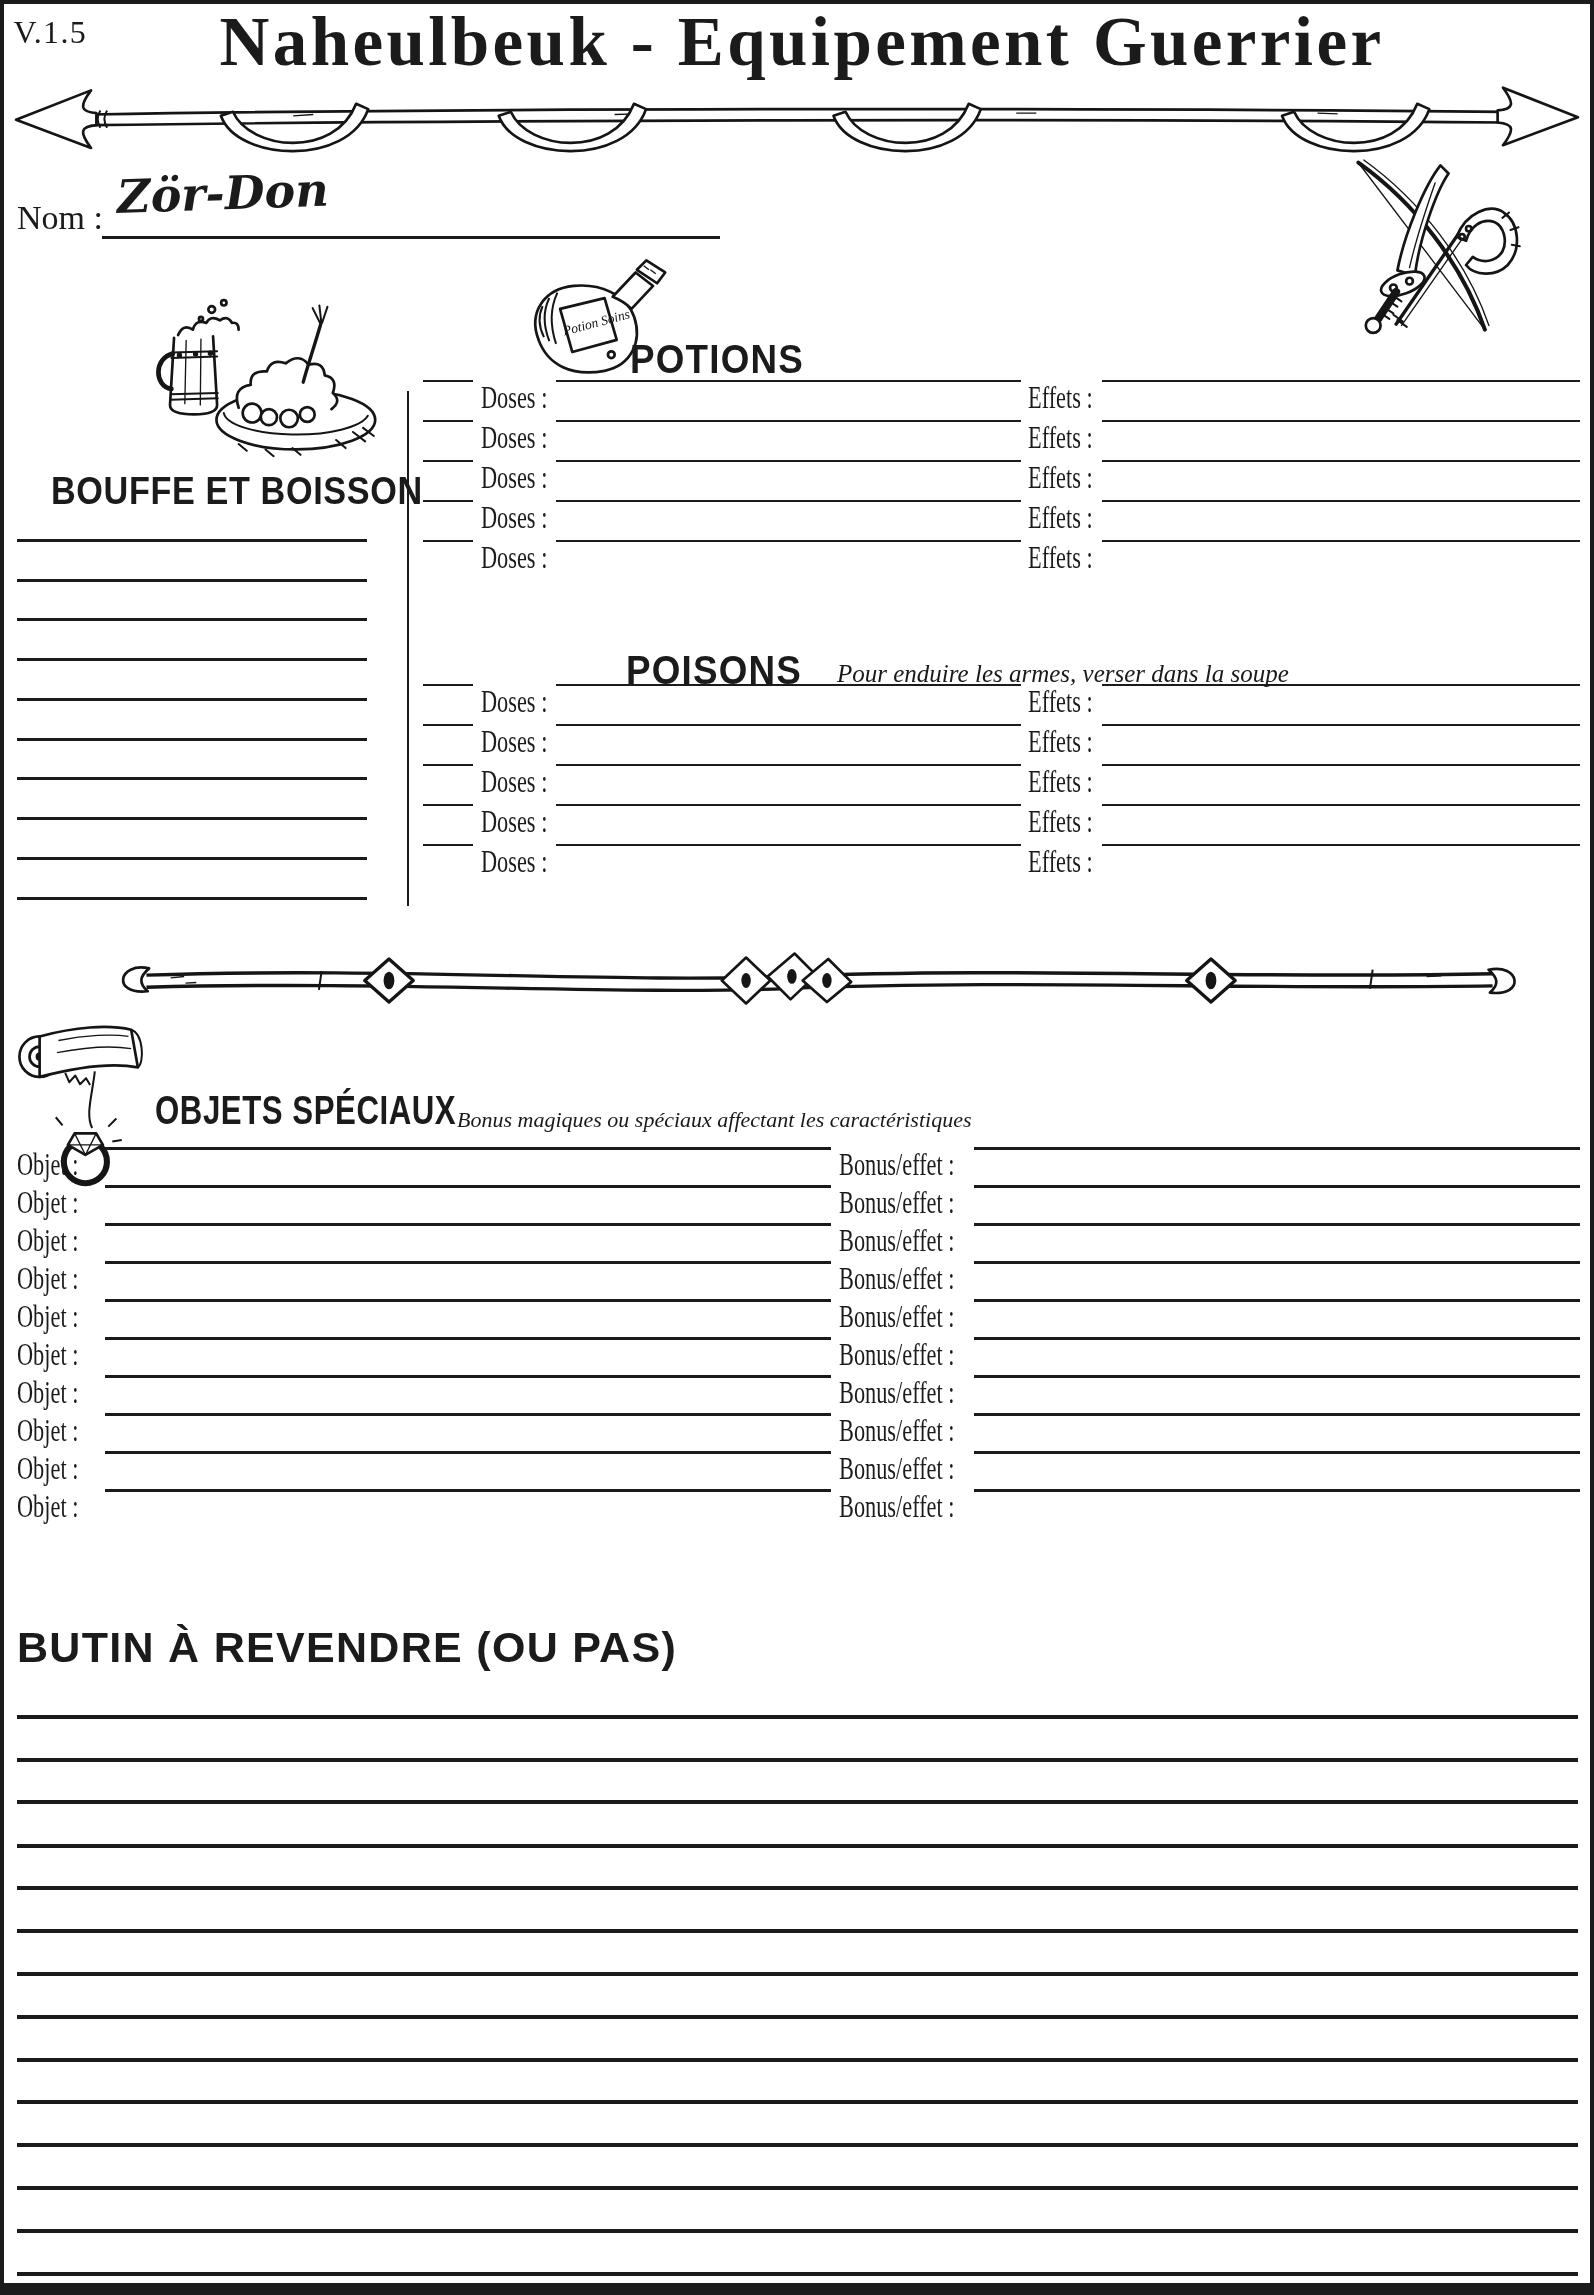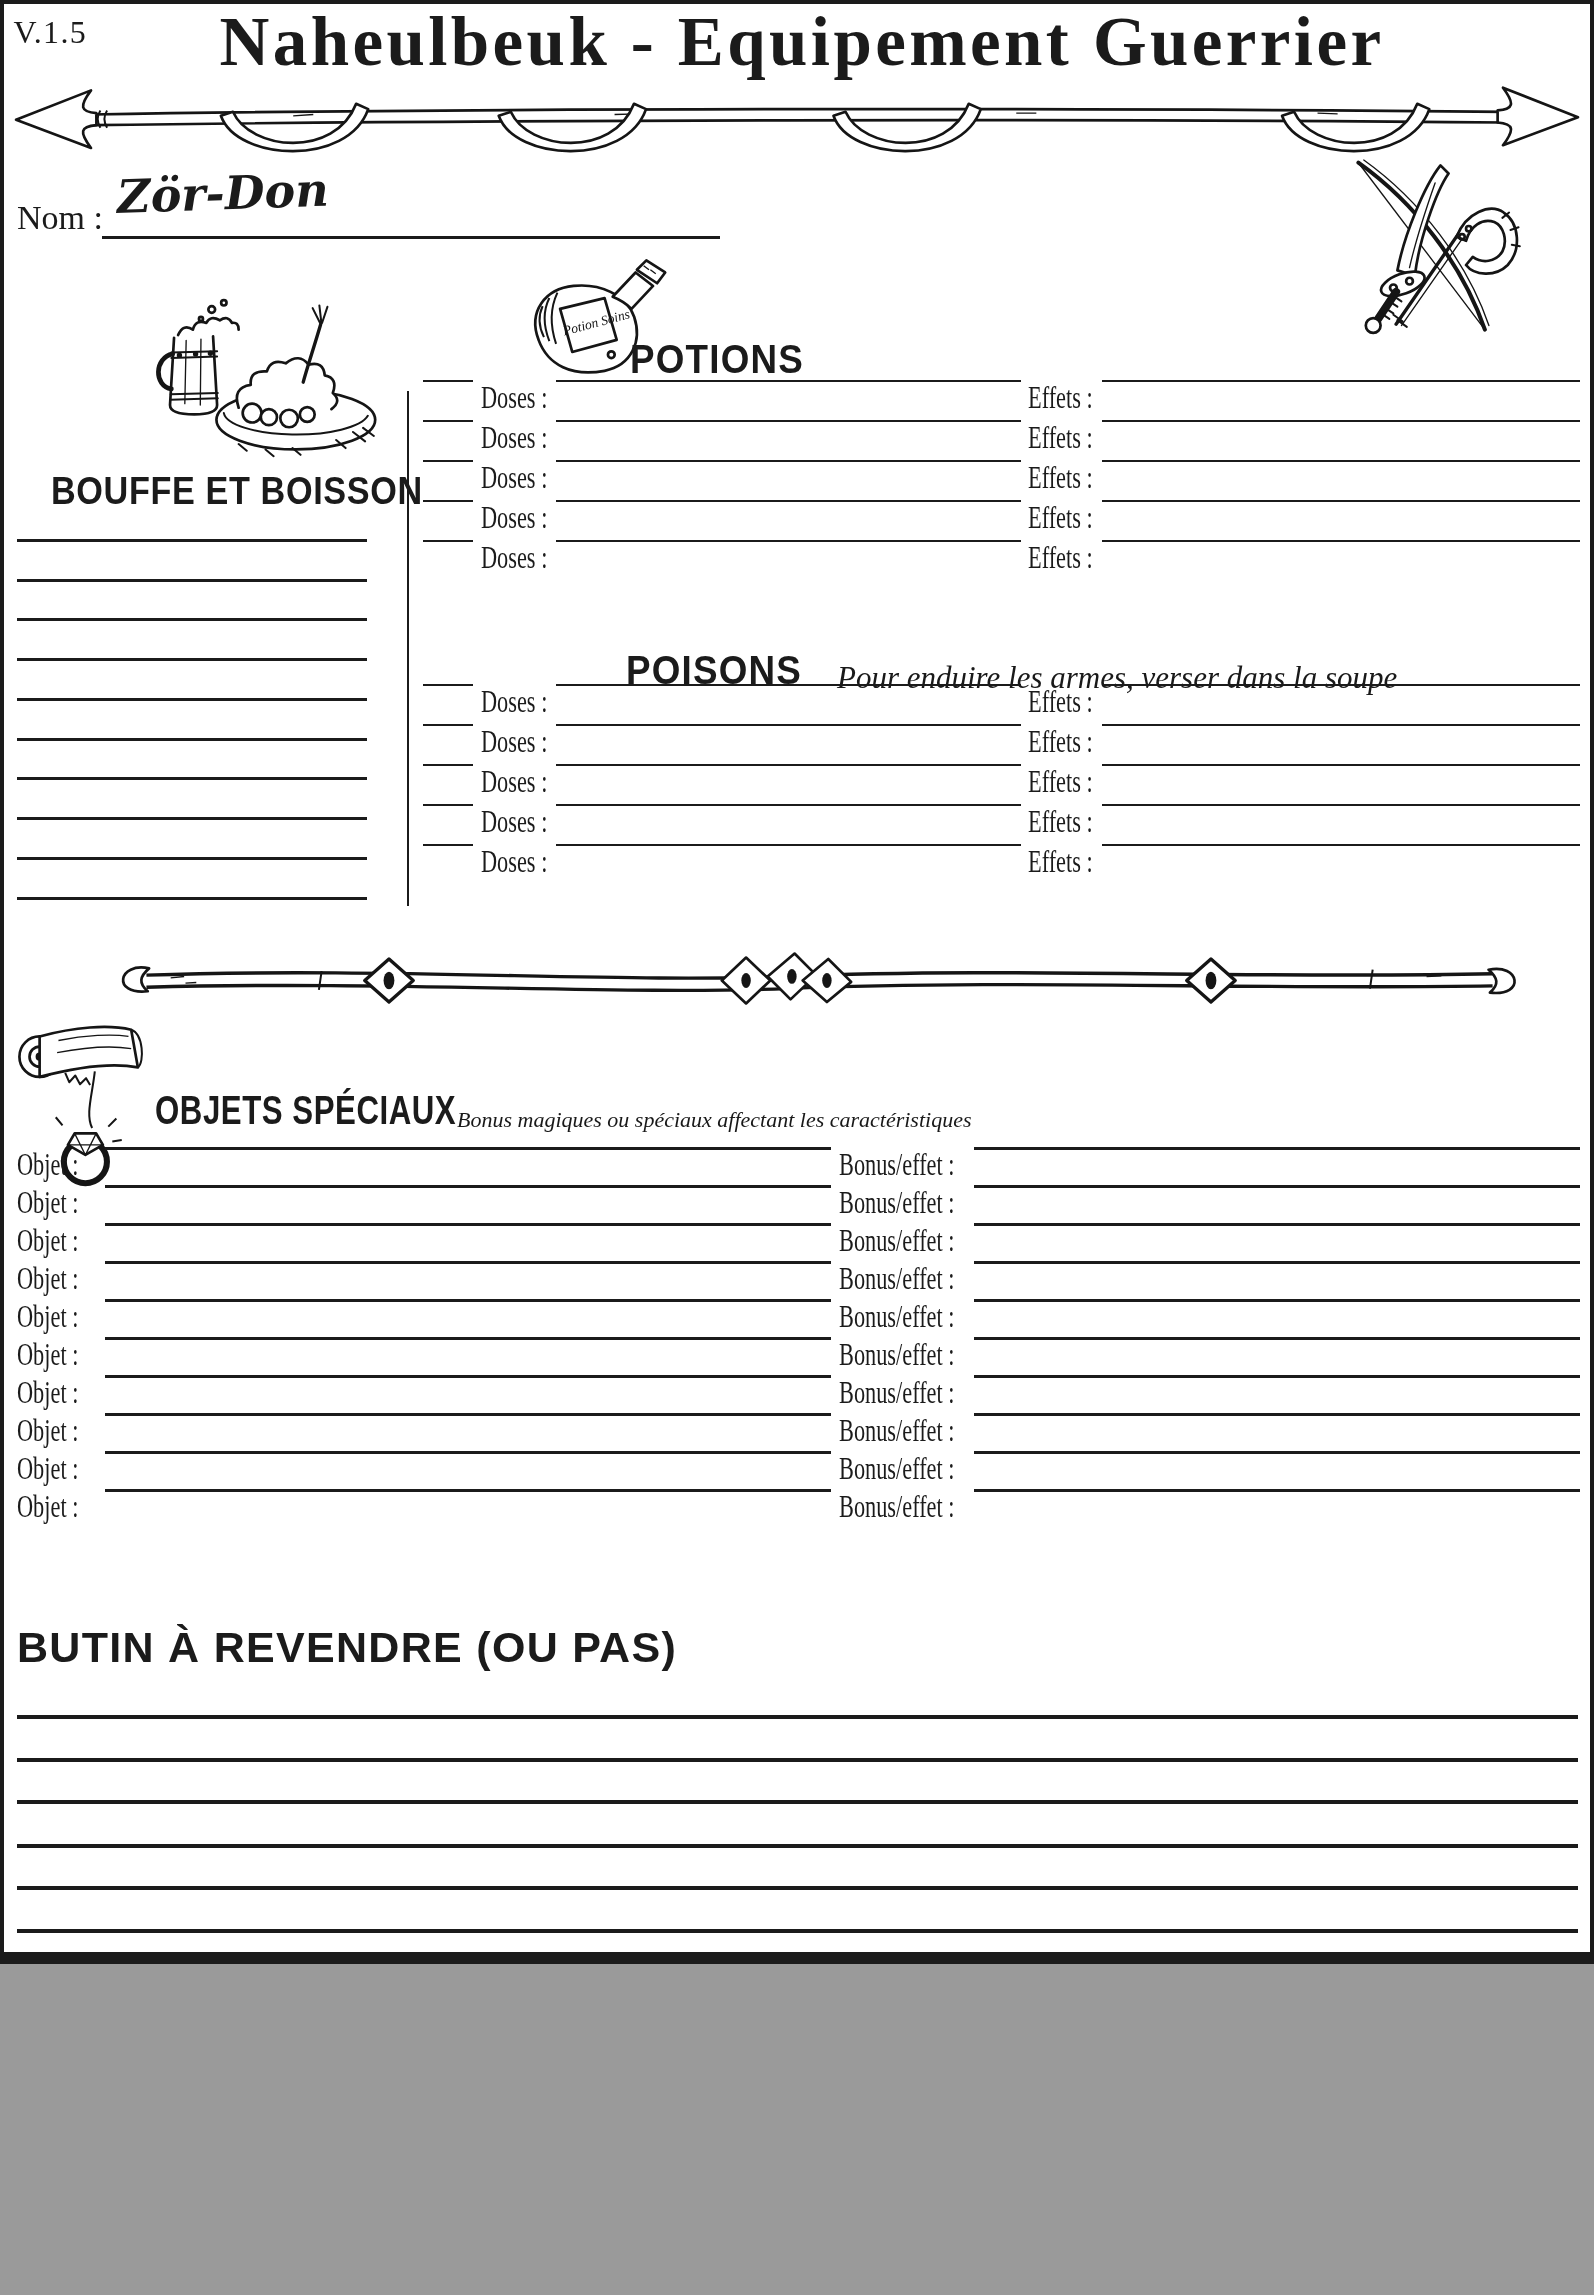--- a/index.html
+++ b/index.html
@@ -1,31 +1,31 @@
 <!DOCTYPE html>
 <html style="font-size:10.8px"><head>
 <meta charset="utf-8">
 <style>
   html,body{margin:0;padding:0;background:#9a9a9a;}
-  .page{position:relative;width:1594px;height:1964px;background:#ffffff;overflow:hidden;
+  .page{position:relative;width:1594px;height:2295px;background:#ffffff;overflow:hidden;
         font-family:"Liberation Serif",serif;color:#1b1b1b;}
   .frame{position:absolute;inset:0;border:4.7px solid #1b1b1b;border-bottom:12px solid #1b1b1b;pointer-events:none;}
   .rule{position:absolute;background:#1b1b1b;}
   .version{position:absolute;left:13.5px;top:13.5px;font-size:32px;letter-spacing:1.3px;}
   .title{position:absolute;left:152px;top:2.7px;width:1300px;text-align:center;
          font-family:"Liberation Serif",serif;font-weight:bold;font-size:69px;letter-spacing:3.4px;white-space:nowrap;}
   .sec-title{position:absolute;font-family:"Liberation Sans",sans-serif;font-weight:bold;color:#1b1b1b;
              transform-origin:left top;white-space:nowrap;}
   .t-bouffe{left:51px;top:470px;font-size:38px;letter-spacing:0.7px;transform:scaleX(.9);}
   .t-potions{left:630px;top:337px;font-size:40px;letter-spacing:1.3px;transform:scaleX(.92);}
   .t-poisons{left:626px;top:648px;font-size:40px;letter-spacing:1.3px;transform:scaleX(.92);}
   .t-objets{left:155px;top:1088px;font-size:40px;letter-spacing:0.7px;transform:scaleX(.78);}
   .t-butin{left:17px;top:1623px;font-size:43px;letter-spacing:1.3px;}
   .sec-sub{position:absolute;font-style:italic;font-family:"Liberation Serif",serif;color:#191919;white-space:nowrap;}
-  .s-poisons{left:837px;top:660px;font-size:31px;}
+  .s-poisons{left:837px;top:660px;font-size:25px;}
   .s-objets{left:457px;top:1107px;font-size:22px;}
   .s-butin{left:706px;top:1642px;font-size:23px;}
   .name-label{position:absolute;left:17px;top:199px;font-size:34px;}
   .name-value{position:absolute;left:118px;top:170px;font-family:"DejaVu Serif",serif;
               font-style:italic;font-weight:bold;font-size:46px;transform:rotate(-2deg);transform-origin:left bottom;}
   .lbl{display:inline-block;font-family:"Liberation Serif",serif;font-size:31px;color:#1b1b1b;
        transform:scaleX(.72);transform-origin:left bottom;white-space:nowrap;padding-bottom:3.4px;}
   .rows-pot{position:absolute;left:411px;top:380px;width:1169px;}
   .rows-poi{position:absolute;left:411px;top:684px;width:1169px;}
   .prow{display:flex;align-items:flex-start;height:40px;}

